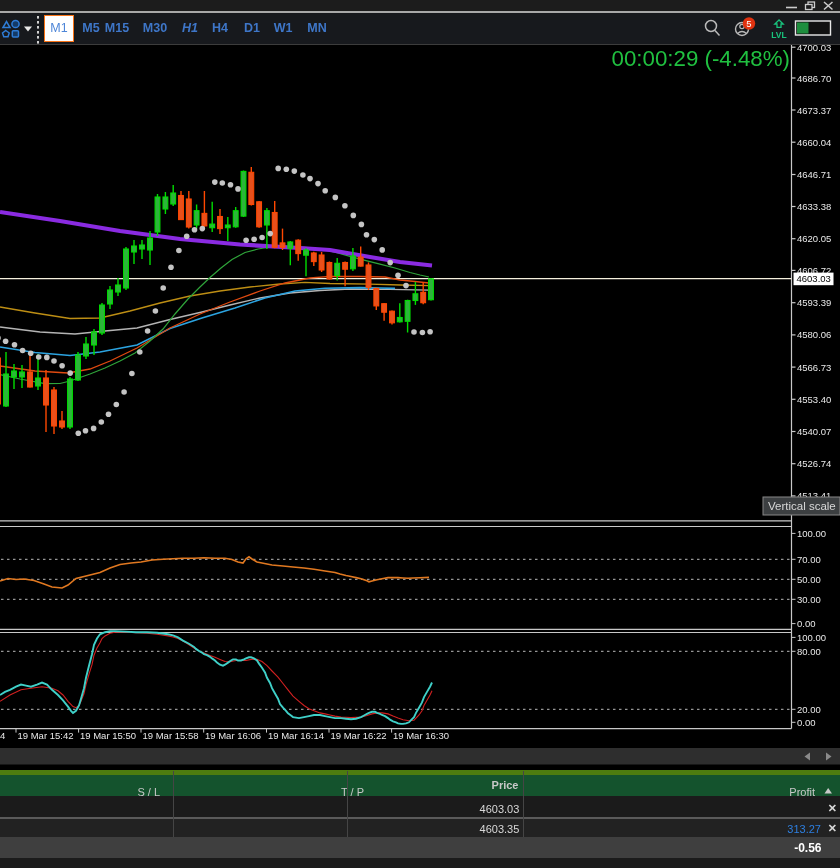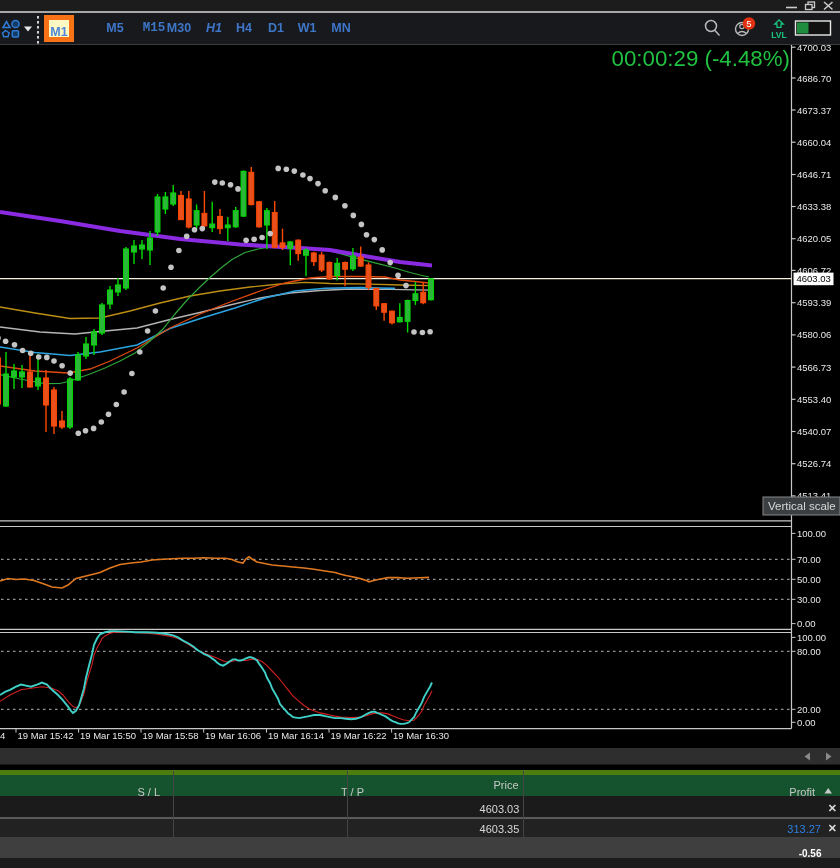--- a/index.html
+++ b/index.html
@@ -1,22 +1,22 @@
 <!DOCTYPE html>
 <html><head><meta charset="utf-8"><style>
 * { margin:0; padding:0; box-sizing:border-box; }
 html,body { width:840px; height:868px; background:#000; overflow:hidden; font-family:"Liberation Sans", sans-serif; }
 #page { position:relative; width:840px; height:868px; background:#000; }
 
 #titlebar { position:absolute; top:0; left:0; width:840px; height:11px; background:#1c1c1c; }
 #titleline { position:absolute; top:11px; left:0; width:840px; height:2px; background:#a8a8a8; }
 
 #toolbar { position:absolute; top:13px; left:0; width:840px; height:31px; background:#17191d; }
-#toolbar .tf { position:absolute; top:0; height:30px; line-height:31px; color:#3e76c8; font-size:12.5px; font-weight:bold; text-align:center;margin-left:24px; }
-#m1box { position:absolute; left:44px; top:2px; width:30px; height:27px; background:#fef9c3; border:5px solid #f97316; color:#4e86d8; font-size:12.5px; font-weight:bold; text-align:center; line-height:25px; }
+#toolbar .tf { position:absolute; top:0; height:30px; line-height:31px; color:#3e76c8; font-size:12.5px; font-weight:bold; text-align:center; }
+#m1box { position:absolute; left:44px; top:2px; width:30px; height:27px; background:#ffffff; border:1px solid #f97316; color:#4e86d8; font-size:12.5px; font-weight:normal; text-align:center; line-height:25px; }
 #tbline { position:absolute; top:44px; left:0; width:840px; height:1px; background:#3c3c3c; }
 
 #table { position:absolute; top:770px; left:0; width:840px; height:98px; background:#1b1b1b; }
 #thead { position:absolute; top:0; left:0; width:840px; height:26px; background:#14532d; border-top:5px solid #4d7c0f; }
 #table .cell { position:absolute; font-size:11px; color:#c8c8c8; }
 #row1 { position:absolute; top:26px; left:0; width:840px; height:21px; background:#1b1b1b; }
 #rowsep { position:absolute; top:47px; left:0; width:840px; height:1.5px; background:#5a5a5a; }
 #row2 { position:absolute; top:48.5px; left:0; width:840px; height:20px; background:#222222; }
 #rowtot { position:absolute; top:67px; left:0; width:840px; height:20.5px; background:#3f3f3f; }
 #belowtot { position:absolute; top:87.5px; left:0; width:840px; height:10.5px; background:#1b1b1b; }
@@ -316,52 +316,52 @@
     <circle cx="742" cy="13.5" r="2.2" fill="none" stroke="#b9b9b9" stroke-width="1.2"></circle>
     <path d="M737.5,20.5 Q742,16.5 746.5,20.5" fill="none" stroke="#b9b9b9" stroke-width="1.2"></path>
     <circle cx="749" cy="10.5" r="6.2" fill="#e03210"></circle>
     <text x="749" y="14.2" text-anchor="middle" fill="#fff" font-size="9.5" font-family="Liberation Sans, sans-serif">5</text>
     <path d="M779,14 l-4.2,4 h2.2 v3.4 h4 v-3.4 h2.2 Z" fill="none" stroke="#19c37d" stroke-width="1.3" transform="translate(0,-7)"></path>
     <text x="779" y="24.5" text-anchor="middle" fill="#19c37d" font-size="8.5" font-weight="bold" font-family="Liberation Sans, sans-serif">LVL</text>
     <rect x="795.5" y="8" width="35" height="14" fill="#111" stroke="#e8e8e8" stroke-width="1.4"></rect>
     <rect x="797" y="9.5" width="11.5" height="11" fill="#1e8e3e"></rect>
   </svg>
   <div class="tf" style="left:81px;width:20px;">M5</div>
-  <div class="tf" style="left:116px;width:28px;font-family:Liberation Mono, monospace;">M15</div>
+  <div class="tf" style="left:103px;width:28px;">M15</div>
   <div class="tf" style="left:141px;width:28px;">M30</div>
   <div class="tf" style="left:180px;width:20px;font-style:italic;">H1</div>
   <div class="tf" style="left:210px;width:20px;">H4</div>
   <div class="tf" style="left:242px;width:20px;">D1</div>
   <div class="tf" style="left:273px;width:20px;">W1</div>
   <div class="tf" style="left:306px;width:22px;">MN</div>
   <div id="m1box">M1</div>
 </div>
 <div id="tbline"></div>
 <div id="table">
   <div id="thead">
     <div class="cell" style="top:10.5px;right:680px;">S / L</div>
     <div class="cell" style="top:10.5px;right:476px;">T / P</div>
-    <div class="cell" style="top:4px;right:321.5px;">Price</div>
+    <div class="cell" style="top:4px;right:321.5px;font-weight:bold;">Price</div>
     <div class="cell" style="top:10.5px;right:25px;">Profit</div>
     <svg width="840" height="26" style="position:absolute;top:0;left:0">
           <path d="M824.5,18.5 L832,18.5 L828.2,13 Z" fill="#c8c8c8"></path>
         </svg>
   </div>
   <div class="vline" style="left:173px;top:1px;height:66px;"></div>
   <div class="vline" style="left:347px;top:1px;height:66px;"></div>
   <div class="vline" style="left:522.5px;top:1px;height:66px;"></div>
   <div id="row1">
     <div class="cell" style="top:6.5px;right:320.7px;color:#d8d8d8;">4603.03</div>
     <div class="cell" style="top:6.5px;right:19px;color:#d8503f;margin-top:40px;">-283.51</div>
     <div class="cell" style="top:5.5px;right:3px;color:#d8d8d8;font-weight:bold;font-size:11px;">✕</div>
   </div>
   <div id="rowsep"></div>
   <div id="row2">
     <div class="cell" style="top:4px;right:320.7px;color:#d8d8d8;">4603.35</div>
     <div class="cell" style="top:4px;right:19px;color:#2d7fe0;">313.27</div>
     <div class="cell" style="top:3px;right:3px;color:#d8d8d8;font-weight:bold;font-size:11px;">✕</div>
   </div>
   <div id="rowtot">
-    <div class="cell" style="top:11px;right:18.5px;color:#ffffff;font-weight:bold;font-size:10px;">-0.56</div>
+    <div class="cell" style="top:4px;right:18.5px;color:#ffffff;font-weight:bold;font-size:12px;">-0.56</div>
   </div>
   <div id="belowtot"></div>
 </div>
 </div>
 
 </body></html>

